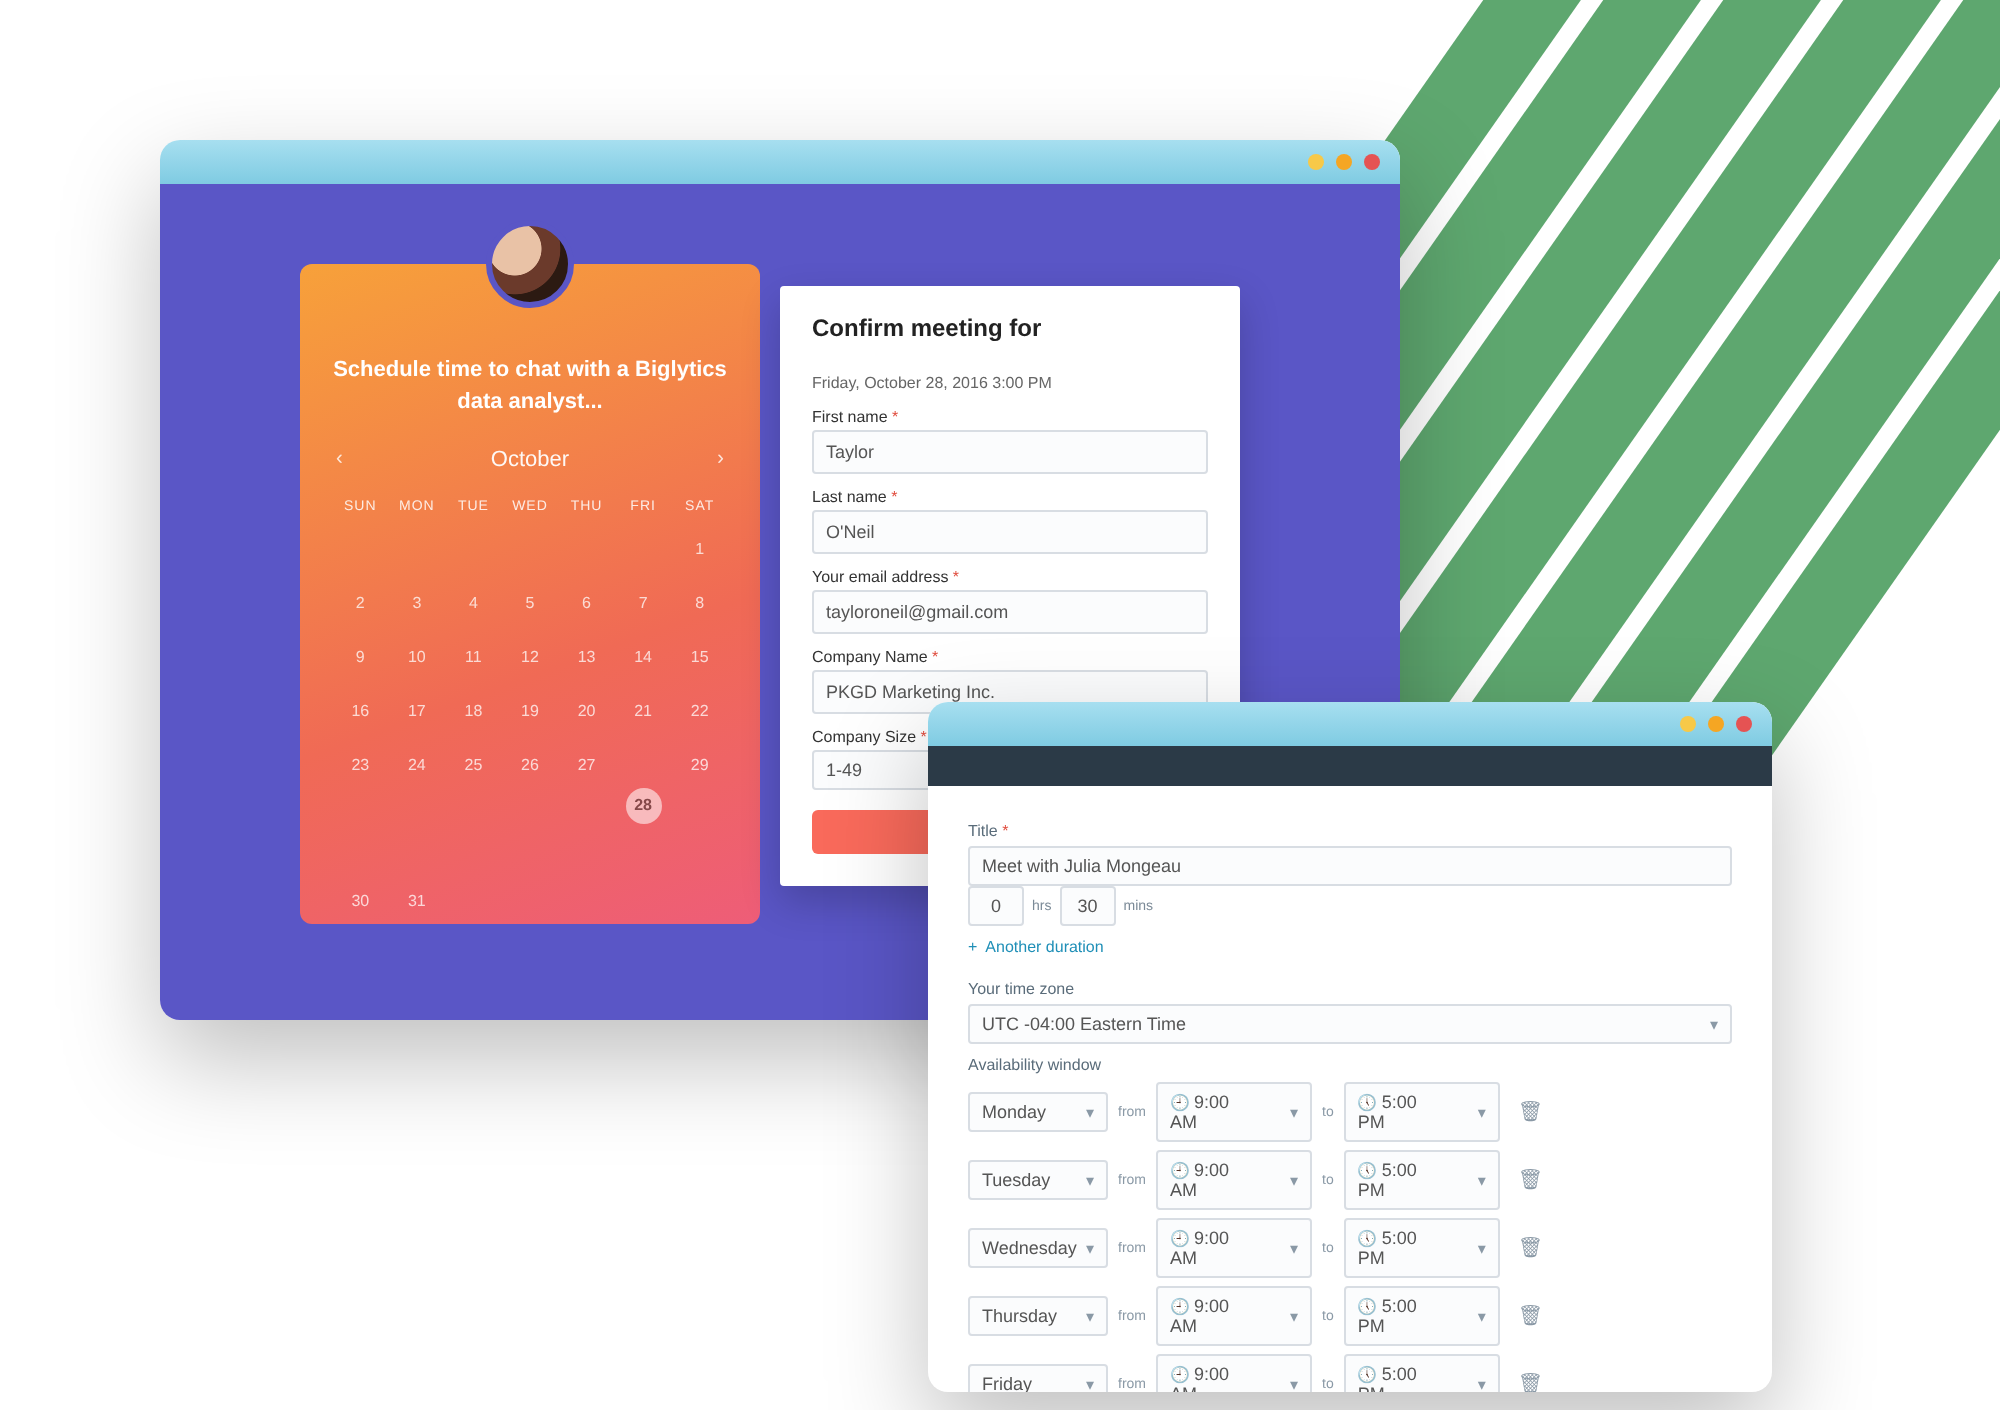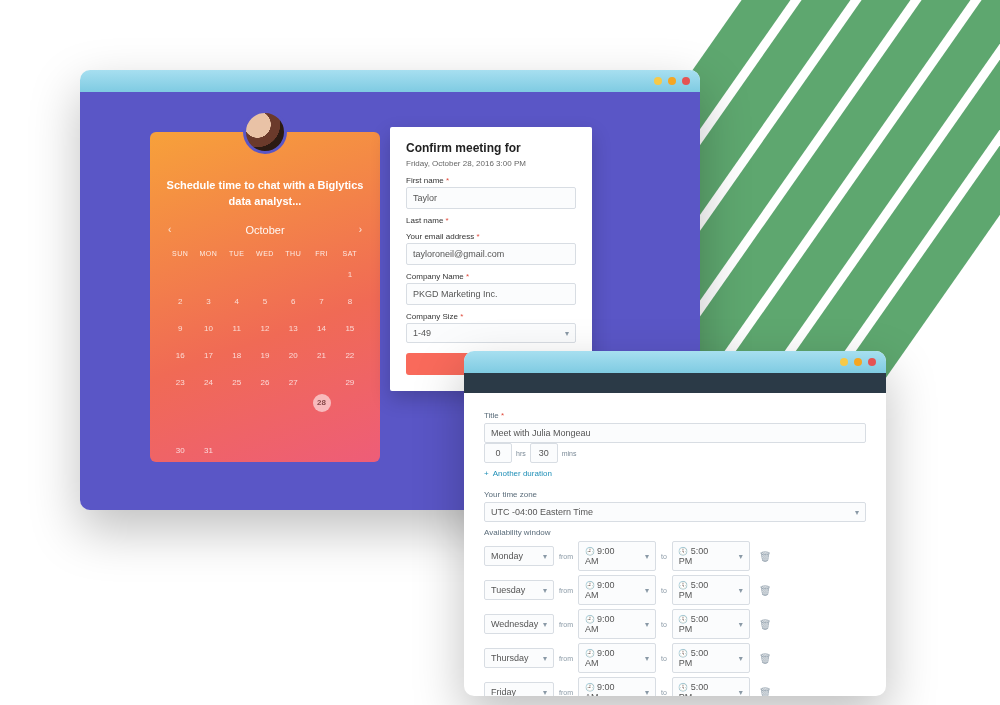--- a/index.html
+++ b/index.html
@@ -33,23 +33,23 @@
   .avatar { position: absolute; top: -22px; left: 50%; transform: translateX(-50%); width: 44px; height: 44px; border-radius: 50%;
     background: radial-gradient(circle at 30% 30%, #e9c2a6 0 35%, #6b3a2b 36% 60%, #2c1a12 61% 100%); border: 3px solid #5a56c6; }
   .cal-title { text-align: center; font-size: 11px; font-weight: 700; line-height: 1.45; margin-top: 28px; }
   .cal-month-row { display: flex; justify-content: space-between; align-items: center; margin: 14px 2px 10px; font-size: 11px; opacity: .95; }
   .cal-arrow { cursor: pointer; opacity: .85; font-size: 10px; }
   .cal-grid-head, .cal-grid-row { display: grid; grid-template-columns: repeat(7,1fr); text-align: center; }
   .cal-grid-head span { font-size: 7px; letter-spacing: .5px; opacity: .85; padding: 4px 0; text-transform: uppercase; }
   .cal-grid-row span { font-size: 8px; opacity: .75; padding: 9px 0; }
   .cal-sel { display: inline-flex; width: 18px; height: 18px; background: #fff; color: #333; border-radius: 50%; align-items: center; justify-content: center; font-weight: 700; margin: 16px auto; }
 
-  .form-card { position: absolute; left: 310px; top: 35px; width: 202px; background: #fff; padding: 14px 16px 16px; border-radius: 2px; box-shadow: 0 8px 20px rgba(0,0,0,.2); }
+  .form-card { position: absolute; left: 310px; top: 51px; width: 230px; background: #fff; padding: 14px 16px 16px; border-radius: 2px; box-shadow: 0 8px 20px rgba(0,0,0,.2); }
   .form-card h3 { font-size: 12px; color: #222; font-weight: 700; }
-  .sub { font-size: 8px; color: #666; margin: 4px 0 8px; }
+  .sub { font-size: 8px; color: #666; margin: 16px 0 8px; }
   .form-card label { font-size: 8px; color: #333; display: block; margin: 7px 0 2px; }
   .form-card label .req { color: #e04b3c; }
   .form-card input, .form-card select { width: 100%; font-size: 9px; color: #555; padding: 5px 6px; border: 1px solid #d8dde3; border-radius: 2px; background: #fbfcfd; }
   .confirm-btn { width: 100%; background: #f96a5b; color: #fff; border: none; border-radius: 3px; padding: 6px 0; font-size: 9px; margin-top: 10px; }
 
   
   .w2 { left: 464px; top: 335px; width: 422px; height: 345px; z-index: 2; margin-top: 16px; }
   .w2-nav { height: 20px; background: #2b3a47; }
   .w2-body { padding: 12px 20px 16px; font-size: 9px; color: #3b4a57; }
   .w2-body .lbl { font-size: 8px; color: #5a6c7a; display: block; margin: 6px 0 3px; }
@@ -165,20 +165,21 @@
     </div>
 
     <div class="form-card">
       <h3>Confirm meeting for</h3>
       <div class="sub">Friday, October 28, 2016 3:00 PM</div>
 
       <label><span>First name</span> <span class="req">*</span></label>
       <input value="Taylor" style="">
 
       <label><span>Last name</span> <span class="req">*</span></label>
+      <input value="O'Neil" style="">
 
       <label><span>Your email address</span> <span class="req">*</span></label>
       <input value="tayloroneil@gmail.com" style="">
 
       <label><span>Company Name</span> <span class="req">*</span></label>
       <input value="PKGD Marketing Inc." style="">
 
       <label><span>Company Size</span> <span class="req">*</span></label>
       <div class="sel">
         <span>1-49</span>

